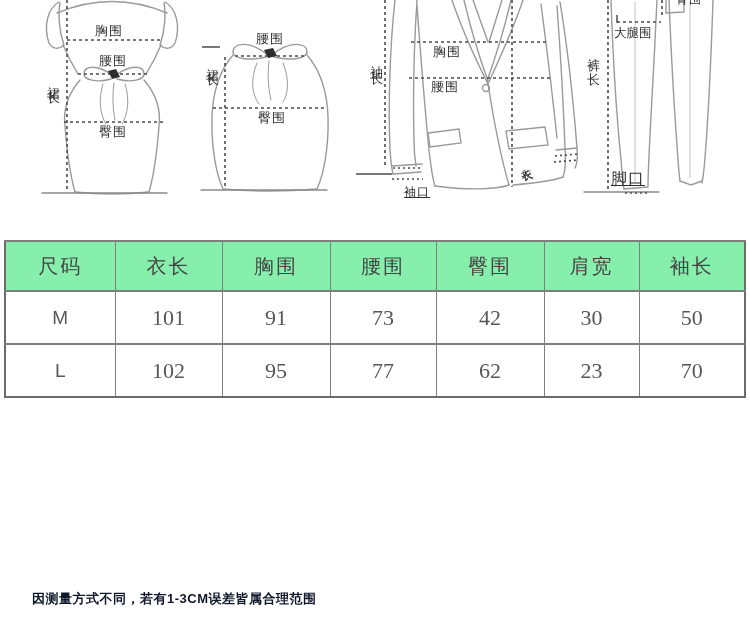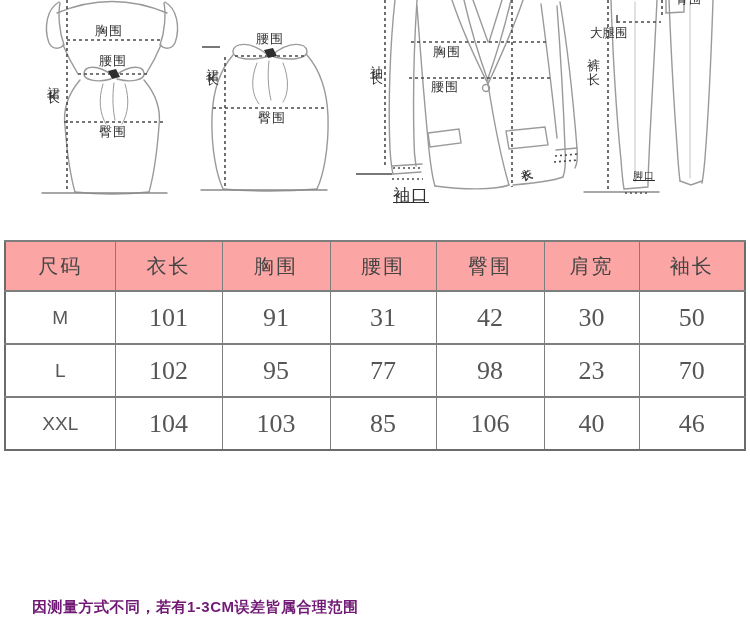--- a/index.html
+++ b/index.html
@@ -20,38 +20,38 @@
     position:absolute;left:4px;top:240px;width:741px;
     border-collapse:collapse;table-layout:fixed;
     border:2px solid #6b6b6b;
     color:#555;
   }
   .size-table th,.size-table td{
     border:1px solid #7e7e7e;border-top-width:2px;
     text-align:center;vertical-align:middle;padding:0;
     font-weight:normal;
   }
-  .size-table thead tr{height:50px;background:#fca5a5;}
+  .size-table thead tr{height:50px;background:#86efac;}
   .size-table tbody tr{height:53px;background:#ffffff;}
   .size-table th{
     font-family:"Liberation Serif","DejaVu Serif",serif;
     font-size:20px;color:#454545;letter-spacing:2px;
   }
   .size-table td.num{
     font-family:"Liberation Serif","DejaVu Serif",serif;
-    font-size:26px;color:#565656;
+    font-size:22px;color:#565656;
   }
   .size-table td.size-name{
     font-family:"Liberation Sans","DejaVu Sans",sans-serif;
     font-size:19px;color:#585858;
   }
   
   .note{
     position:absolute;left:32px;top:590px;
-    font-size:15px;font-weight:700;color:#701a75;letter-spacing:0.5px;margin-top:8px;
+    font-size:13px;font-weight:700;color:#0f172a;letter-spacing:0.5px;
   }
 </style>
 </head>
 <body>
 
 <div class="diagrams">
   <svg width="750" height="235" viewBox="0 0 750 235">
     <g stroke="#9a9a9a" stroke-width="1.4" fill="none" stroke-linecap="round">
 
       <g>
@@ -161,26 +161,26 @@
   <span class="dlabel" style="left:99px;top:125px;">臀围</span>
 
   <span class="dlabel" style="left:256px;top:32px;">腰围</span>
   <span class="dlabel vlabel" style="left:204px;top:58px;letter-spacing:4px;">裙长</span>
   <span class="dlabel" style="left:258px;top:111px;">臀围</span>
 
   <span class="dlabel vlabel" style="left:368px;top:55px;letter-spacing:6px;">袖长</span>
   <span class="dlabel" style="left:433px;top:45px;">胸围</span>
   <span class="dlabel" style="left:431px;top:80px;">腰围</span>
   <span class="dlabel vlabel" style="left:515px;top:160px;font-size:11.5px;transform:rotate(-18deg);">衣长</span>
-  <span class="dlabel" style="left:393px;top:186px;font-size:17px;text-decoration:underline;">袖口</span>
+  <span class="dlabel" style="left:404px;top:186px;font-size:12px;text-decoration:underline;">袖口</span>
 
   <span class="dlabel" style="left:676px;top:-7px;font-size:12px;">臀围</span>
-  <span class="dlabel" style="left:590px;top:26px;font-size:12.5px;letter-spacing:0;">大腿围</span>
+  <span class="dlabel" style="left:614px;top:26px;font-size:12.5px;letter-spacing:0;">大腿围</span>
   <span class="dlabel vlabel" style="left:585px;top:48px;letter-spacing:14px;">裤长</span>
-  <span class="dlabel" style="left:633px;top:170px;font-size:10px;text-decoration:underline;">脚口</span>
+  <span class="dlabel" style="left:611px;top:170px;font-size:16px;text-decoration:underline;">脚口</span>
 </div>
 
 <table class="size-table">
   <colgroup>
     <col style="width:110px">
       <col style="width:107px">
       <col style="width:108px">
     <col style="width:106px">
       <col style="width:108px">
       <col style="width:95px">
@@ -195,39 +195,30 @@
       <th>臀围</th>
       <th>肩宽</th>
       <th>袖长</th>
     </tr>
   </thead>
   <tbody>
     <tr>
       <td class="size-name">M</td>
       <td class="num">101</td>
       <td class="num">91</td>
-      <td class="num">31</td>
+      <td class="num">73</td>
       <td class="num">42</td>
       <td class="num">30</td>
       <td class="num">50</td>
     </tr>
     <tr>
       <td class="size-name">L</td>
       <td class="num">102</td>
       <td class="num">95</td>
       <td class="num">77</td>
-      <td class="num">98</td>
+      <td class="num">62</td>
       <td class="num">23</td>
       <td class="num">70</td>
     </tr>
-    <tr>
-      <td class="size-name">XXL</td>
-      <td class="num">104</td>
-      <td class="num">103</td>
-      <td class="num">85</td>
-      <td class="num">106</td>
-      <td class="num">40</td>
-      <td class="num">46</td>
-    </tr>
   </tbody>
 </table>
 
 <div class="note">因测量方式不同，若有1-3CM误差皆属合理范围</div>
 
 </body></html>

